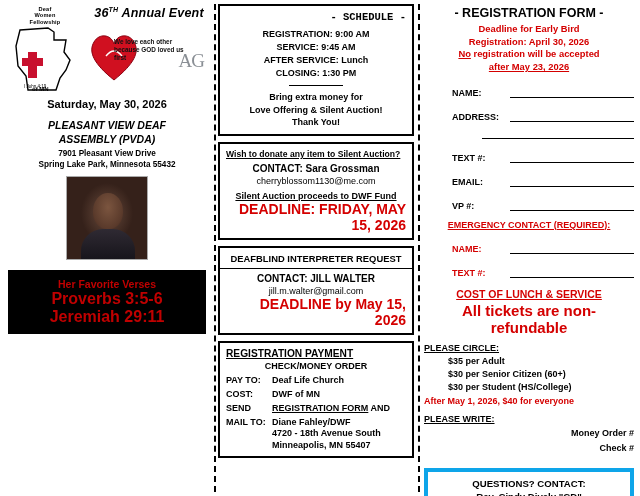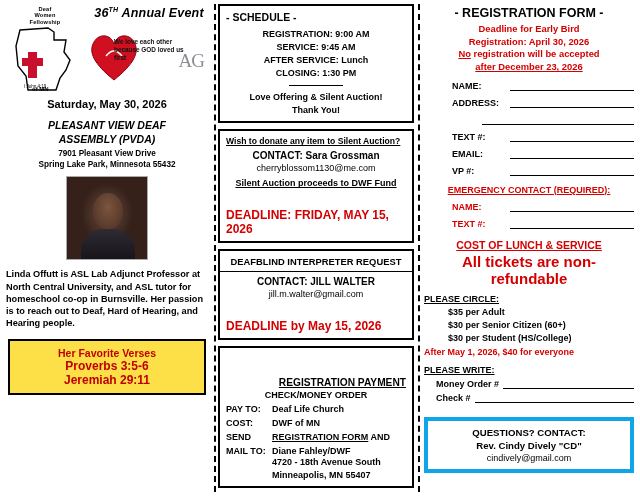--- a/index.html
+++ b/index.html
@@ -81,76 +81,76 @@
     background:radial-gradient(ellipse at 50% 40%, #7b553f 0%, #5a3a2b 70%, #3c241a 100%);
     border-radius:50% 50% 45% 45%;
   }
 
   .bio {
     margin-top:8px; font-size:9.2px; line-height:1.32; font-weight:bold;
     text-align:left;
   }
 
   .verse-box {
-    margin:10px 2px 0 2px; border:2px solid #000; background:#fde047;
+    margin:10px 2px 0 2px; border:2px solid #000; background:#000000;
     padding:6px 4px; text-align:center;
   }
   .verse-title { font-weight:bold; font-size:10.5px; color:#c00000; }
-  .verse-line  { font-weight:bold; font-size:12px; color:#c00000; }
+  .verse-line  { font-weight:bold; font-size:16px; color:#c00000; }
 
   
   .box { border:2px solid #000; padding:5px 6px; margin-bottom:6px; }
-  .box-title { text-align:left; font-weight:bold; font-size:10.5px; }
+  .box-title { text-align:right; font-weight:bold; font-size:10.5px;font-family:Liberation Mono, monospace; }
   .red { color:#d40000; }
   .u { text-decoration:underline; }
 
   .sched-line { text-align:center; font-weight:bold; font-size:9px; line-height:1.45; }
   .rule { width:54px; height:0; border-top:1px solid #000; margin:5px auto; }
   .sched-note { text-align:center; font-weight:bold; font-size:9px; line-height:1.4; }
 
   .q-line { font-weight:bold; font-size:8.6px; text-decoration:underline; }
   .contact-big { text-align:center; font-weight:bold; font-size:10px; margin-top:4px; }
   .email { text-align:center; font-size:9px; margin-top:2px; }
   .auction-line { text-align:center; font-weight:bold; font-size:9px; text-decoration:underline; margin-top:5px; }
-  .deadline { text-align:left; font-weight:bold; font-size:12px; color:#d40000; margin-top:20px; }
+  .deadline { text-align:right; font-weight:bold; font-size:14px; color:#d40000; margin-top:0; }
 
   .dbi-title { text-align:center; font-weight:bold; font-size:9.4px; }
   .hr-thin { border-top:1px solid #000; margin:4px -6px; }
 
-  .pay-title { text-align:right; font-weight:bold; font-size:10.2px; text-decoration:underline;margin-top:24px; }
+  .pay-title { text-align:left; font-weight:bold; font-size:10.2px; text-decoration:underline; }
   .pay-sub { text-align:center; font-weight:bold; font-size:9px; margin-top:2px; }
   .pay-row { font-weight:bold; font-size:9px; margin-top:4px; }
   .pay-row .lbl { display:inline-block; width:40px; }
   .pay-row .val { margin-left:6px; }
   .mail-block { font-weight:bold; font-size:9px; margin-left:46px; line-height:1.35; }
 
   
   .reg-title { text-align:center; font-weight:bold; font-size:12.5px; margin-top:2px; }
   .early {
     text-align:center; font-weight:bold; font-size:9.4px; color:#d40000;
     line-height:1.35; margin-top:3px;
   }
   .early .ul { text-decoration:underline; }
 
-  .field { display:flex; align-items:flex-end; font-weight:bold; font-size:9px; margin-top:7px;padding-left:28px; }
+  .field { display:flex; align-items:flex-end; font-weight:bold; font-size:9px; margin-top:14px;padding-left:28px; }
   .field .flabel { width:58px; flex:none; }
   .field .fline { flex:1; border-bottom:1px solid #000; height:10px; }
   .fline2 { border-bottom:1px solid #000; height:10px; margin-top:7px; margin-left:58px; }
 
   .emerg { text-align:center; font-weight:bold; font-size:9px; color:#d40000;
            text-decoration:underline; margin-top:9px; }
 
   .cost-title { text-align:center; font-weight:bold; font-size:10.5px; color:#d40000;
                 text-decoration:underline; margin-top:10px; }
   .cost-sub { text-align:center; font-weight:bold; font-size:15px; color:#d40000; margin-top:2px; }
   .circle-head { font-weight:bold; font-size:9px; text-decoration:underline; margin-top:7px; }
   .price { font-weight:bold; font-size:9px; margin-top:3px; padding-left:24px; }
   .after { font-weight:bold; font-size:9px; color:#d40000; margin-top:4px; }
   .write-head { font-weight:bold; font-size:9px; text-decoration:underline; margin-top:8px; }
-  .write-row { font-weight:bold; font-size:9px; margin-top:4px; padding-left:12px; display:flex; align-items:flex-end; }
+  .write-row { font-weight:bold; font-size:9px; margin-top:4px; padding-left:12px; display:flex; align-items:flex-end;flex-direction:column; }
   .write-row .wl { flex:none; }
   .write-row .wline { flex:1; border-bottom:1px solid #000; height:10px; margin-left:4px; }
 
   .q-box { border:4px solid #0ea5e9; padding:6px 4px; margin-top:14px; text-align:center; }
   .q-t { font-weight:bold; font-size:9.6px; }
   .q-n { font-weight:bold; font-size:9.6px; margin-top:2px; }
   .q-e { font-size:9px; margin-top:2px; }
 </style>
 </head>
 <body>
@@ -202,39 +202,39 @@
       <div>PLEASANT VIEW DEAF</div>
       <div>ASSEMBLY (PVDA)</div>
     </div>
     <div class="addr">
       <div>7901 Pleasant View Drive</div>
       <div>Spring Lake Park, Minnesota 55432</div>
     </div>
 
     <div class="photo"></div>
 
-    <div class="bio">Linda Offutt is ASL Lab Adjunct Professor at North Central University, and ASL tutor for homeschool co-op in Burnsville. Her passion is to reach out to Deaf, Hard of Hearing, and Hearing people.</div>
 
     <div class="verse-box">
       <div class="verse-title">Her Favorite Verses</div>
       <div class="verse-line">Proverbs 3:5-6</div>
       <div class="verse-line">Jeremiah 29:11</div>
     </div>
   </div>
 
   <div class="col col-mid">
 
     <div class="box">
       <div class="box-title">- SCHEDULE -</div>
       <div style="height:5px"></div>
       <div class="sched-line">REGISTRATION: 9:00 AM</div>
       <div class="sched-line">SERVICE: 9:45 AM</div>
       <div class="sched-line">AFTER SERVICE: Lunch</div>
       <div class="sched-line">CLOSING: 1:30 PM</div>
       <div class="rule"></div>
+      <div class="sched-note">Bring extra money for</div>
       <div class="sched-note">Love Offering &amp; Silent Auction!</div>
       <div class="sched-note">Thank You!</div>
     </div>
 
     <div class="box">
       <div class="q-line">Wish to donate any item to Silent Auction?</div>
       <div class="contact-big">CONTACT: Sara Grossman</div>
       <div class="email">cherryblossom1130@me.com</div>
       <div class="auction-line">Silent Auction proceeds to DWF Fund</div>
       <div class="deadline">DEADLINE: FRIDAY, MAY 15, 2026</div>
@@ -277,21 +277,21 @@
   <div class="col col-right">
 
     <div class="reg-title">- REGISTRATION FORM -</div>
 
     <div class="early">
       <div>Deadline for Early Bird</div>
       <div>Registration: April 30, 2026</div>
       <div>
         <span class="ul">No</span><span> registration will be accepted</span>
       </div>
-      <div class="ul">after December 23, 2026</div>
+      <div class="ul">after May 23, 2026</div>
     </div>
 
     <div class="field">
       <span class="flabel">NAME:</span>
       <span class="fline"></span>
     </div>
 
     <div class="field">
       <span class="flabel">ADDRESS:</span>
       <span class="fline"></span>

